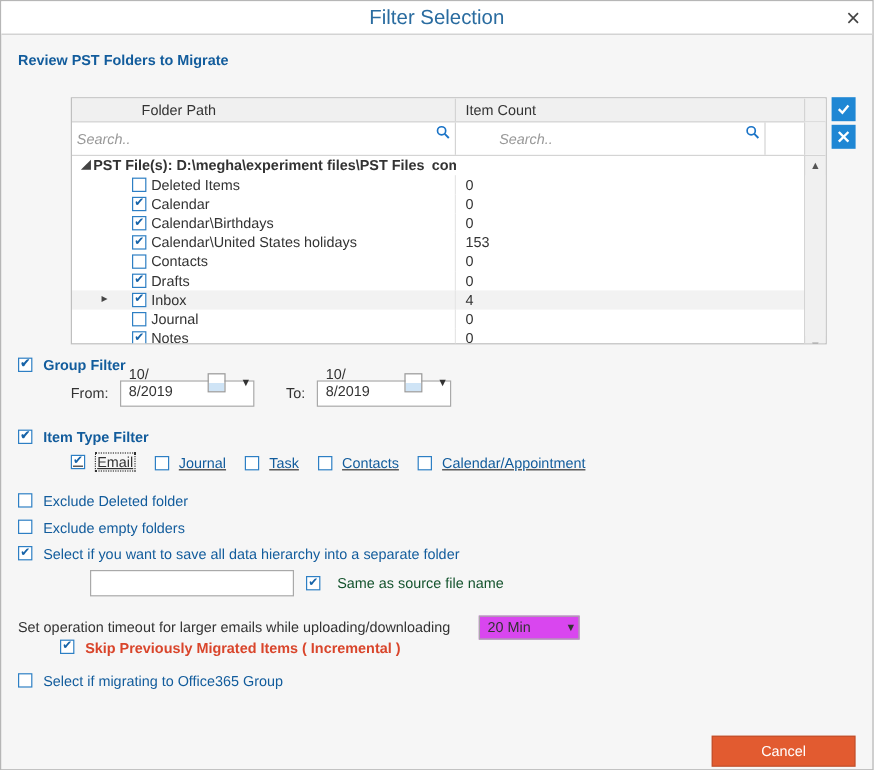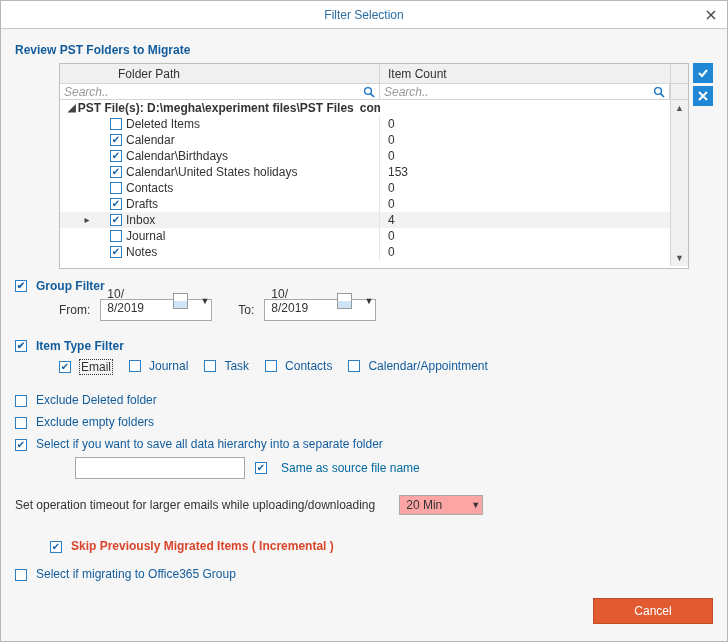--- a/index.html
+++ b/index.html
@@ -16,38 +16,38 @@
   }
   .titlebar {
     height: 28px;
     background: #fff;
     border-bottom: 1px solid #c9c9c9;
     display: flex;
     align-items: center;
     justify-content: center;
     position: relative;
     color: #2a6ca0;
-    font-size: 12px;
+    font-size: 17px;
   }
   .close-x {
     position: absolute;
     right: 6px; top: 4px;
     width: 20px; height: 20px;
     display: flex; align-items: center; justify-content: center;
     color: #444;
     cursor: pointer;
   }
   .content {
     padding: 10px 14px 0 14px;
   }
   .section-head {
     color: #125c9c;
     font-weight: bold;
     font-size: 12px;
-    margin: 4px 0 6px 0;
+    margin: 4px 0 24px 0;
   }
   .grid-wrap {
     display: flex;
     gap: 4px;
   }
   .grid {
     border: 1px solid #bfbfbf;
     background: #fff;
     flex: 1;
     height: 206px;
@@ -60,22 +60,23 @@
     background: #f0f0f0;
     border-bottom: 1px solid #d4d4d4;
     font-size: 12px;
     color: #333;
   }
   .col-folder { width: 320px; border-right: 1px solid #d4d4d4; padding-left: 58px; display:flex; align-items:center;}
   .col-count  { flex: 1; padding-left: 8px; display:flex; align-items:center;}
   .scroll-cell { width: 18px; border-left: 1px solid #d4d4d4; background:#f0f0f0; }
   .grid-search {
     display: flex;
-    height: 16px;
+    height: 28px;
     border-bottom: 1px solid #d4d4d4;
+    gap: 32px;
   }
   .search-box {
     position: relative;
     display: flex;
     align-items: center;
     border-right: 1px solid #d4d4d4;
     padding: 0 18px 0 4px;
     color: #999;
     font-style: italic;
   }
@@ -206,80 +207,81 @@
   .date-input .cal {
     width: 16px; height: 16px;
     border: 1px solid #999;
     background: linear-gradient(#fff 50%, #cfe4f6 50%);
   }
   .date-input .dd {
     font-size: 9px; color:#333;
   }
   .itf-row {
     display: flex;
-    align-items: flex-start;
+    align-items: flex-end;
     gap: 16px;
     margin-left: 44px;
+    text-decoration: underline;
   }
   .itf-item {
     display: flex; align-items: center; gap: 4px;
     color: #125c9c;
     font-size: 12px;
   }
   .itf-item.emph span.lbl {
     border: 1px dotted #333;
     padding: 0 1px;
     color: #333;
   }
   .opt-line {
     display: flex;
-    align-items: flex-end;
+    align-items: flex-start;
     gap: 5px;
     margin: 8px 0 4px 0;
     color: #125c9c;
     font-size: 12px;
   }
-  .plain-text { color:#0369a1; font-weight: normal; }
+  .plain-text { color:#14532d; font-weight: normal; }
   .text-input {
     border: 1px solid #a9a9a9;
     background: #fff;
     height: 22px;
     width: 170px;
   }
   .sub-row {
     display: flex;
     align-items: center;
     gap: 10px;
     margin-left: 60px;
     margin-top: 6px;
   }
   .select {
     border: 1px solid #a9a9a9;
-    background: #fca5a5;
+    background: #d946ef;
     height: 20px;
     width: 84px;
     display: inline-flex;
     align-items: center;
     justify-content: space-between;
     padding: 0 2px 0 6px;
     font-size: 12px;
   }
   .select .dd { font-size: 9px; }
   .timeout-row {
     display: flex;
     align-items: center;
     gap: 24px;
     margin-top: 16px;
     color: #333;
     font-size: 12px;
   }
   .warn { color: #d9452b; font-weight: bold; }
   .button-bar {
     position: absolute;
-    bottom: 17px; right: 14px;
+    bottom: 2px; right: 14px;
     display: flex;
     gap: 8px;
   }
   .btn {
     height: 26px;
     min-width: 120px;
     display: flex; align-items:center; justify-content:center;
     color: #fff;
     font-size: 12px;
     padding: 0 16px;
@@ -514,21 +516,21 @@
   </div>
 
   <div class="timeout-row">
     <span>Set operation timeout for larger emails while uploading/downloading</span>
     <div class="select">
       <span>20 Min</span>
       <span class="dd">▼</span>
     </div>
   </div>
 
-  <div class="opt-line" style="margin-top:24px;padding-left:35px;">
+  <div class="opt-line" style="margin-top:0;padding-left:35px;">
     <span class="chk checked"></span>
     <span class="warn">Skip Previously Migrated Items ( Incremental )</span>
   </div>
 
   <div class="opt-line" style="margin-top:14px;">
     <span class="chk"></span>
     <span>Select if migrating to Office365 Group</span>
   </div>
 </div>
 

